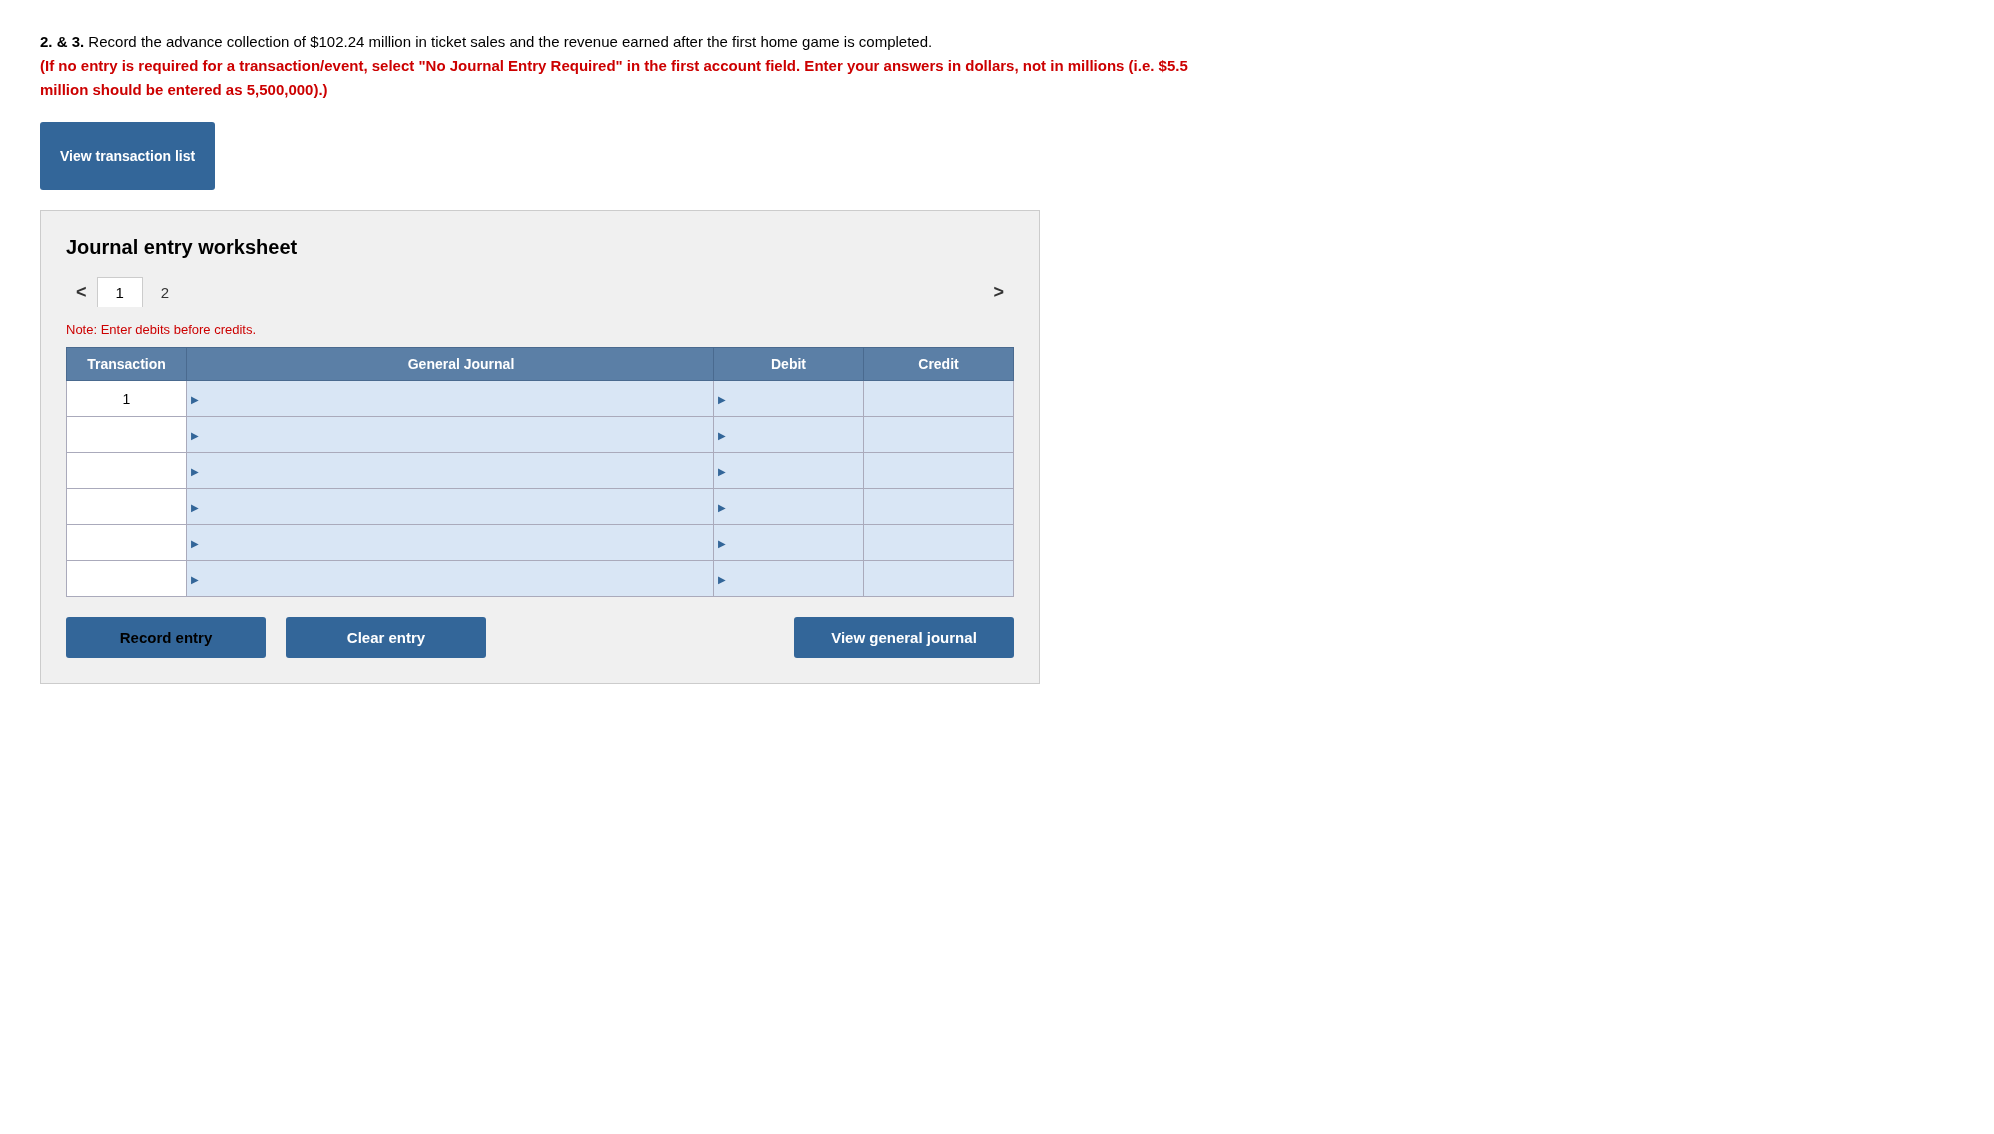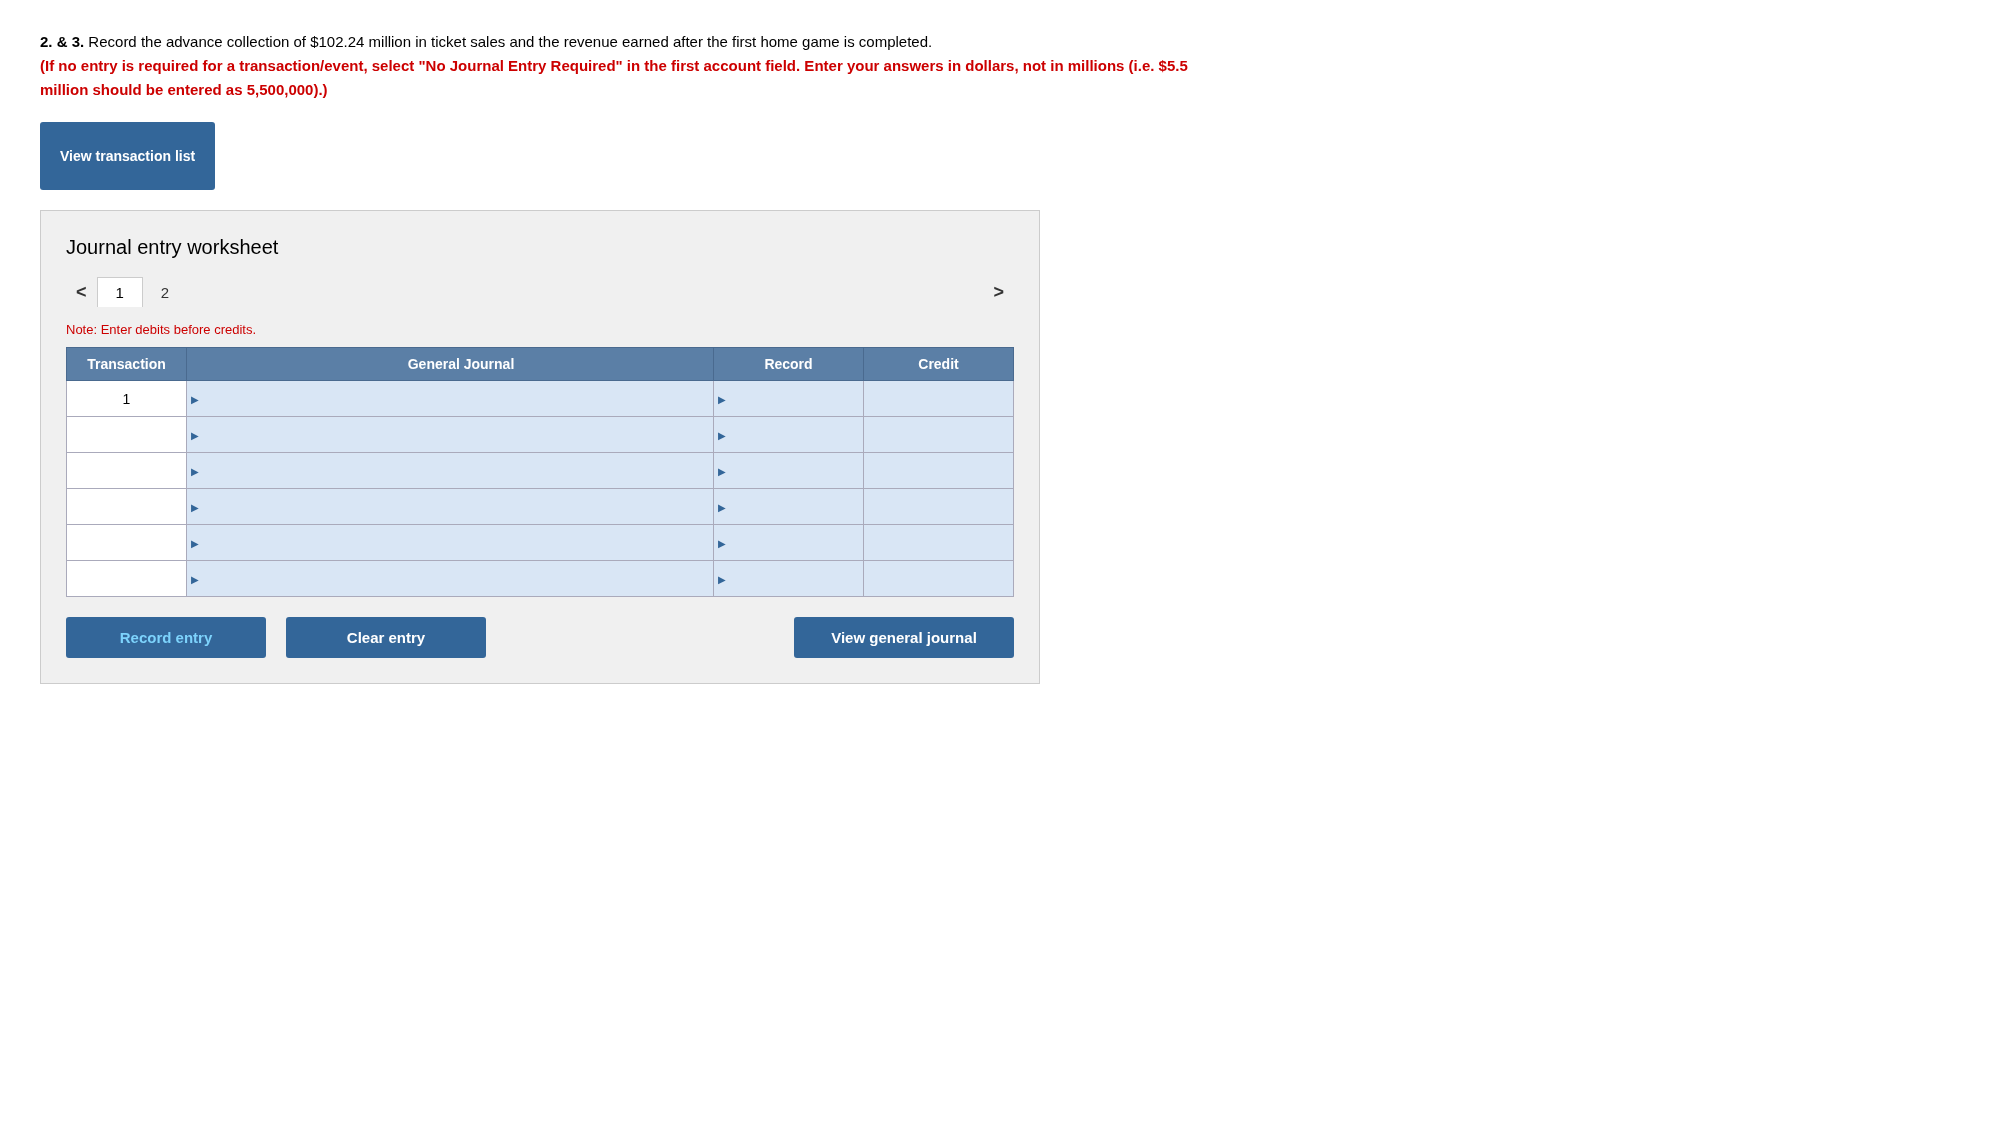--- a/index.html
+++ b/index.html
@@ -48,21 +48,21 @@
 
     .worksheet-container {
       background: #f0f0f0;
       border: 1px solid #ccc;
       padding: 25px 25px 25px 25px;
       max-width: 1000px;
     }
 
     .worksheet-title {
       font-size: 20px;
-      font-weight: normal;
+      font-weight: bold;
       margin-bottom: 18px;
     }
 
     .tab-nav {
       display: flex;
       align-items: center;
       margin-bottom: 15px;
       gap: 0;
     }
 
@@ -222,21 +222,21 @@
     }
 
     .bottom-buttons {
       display: flex;
       gap: 20px;
       align-items: center;
     }
 
     .btn-record {
       background-color: #336699;
-      color: #7dd3fc;
+      color: #000000;
       border: none;
       padding: 12px 30px;
       font-size: 15px;
       font-weight: bold;
       cursor: pointer;
       border-radius: 3px;
       min-width: 200px;
     }
 
     .btn-clear {
@@ -294,21 +294,21 @@
   </div>
 
 
   <div class="note-text">Note: Enter debits before credits.</div>
 
   <table class="journal-table">
     <thead>
       <tr>
         <th class="col-transaction">Transaction</th>
         <th class="col-journal">General Journal</th>
-        <th class="col-debit">Record</th>
+        <th class="col-debit">Debit</th>
         <th class="col-credit">Credit</th>
       </tr>
     </thead>
     <tbody id="journal-tbody">
     <tr>
           <td class="transaction-num">1</td>
           <td class="journal-cell"><input type="text" style=""></td>
           <td class="debit-cell"><input type="text" style=""></td>
           <td class="credit-cell"><input type="text" style=""></td>
         </tr>

